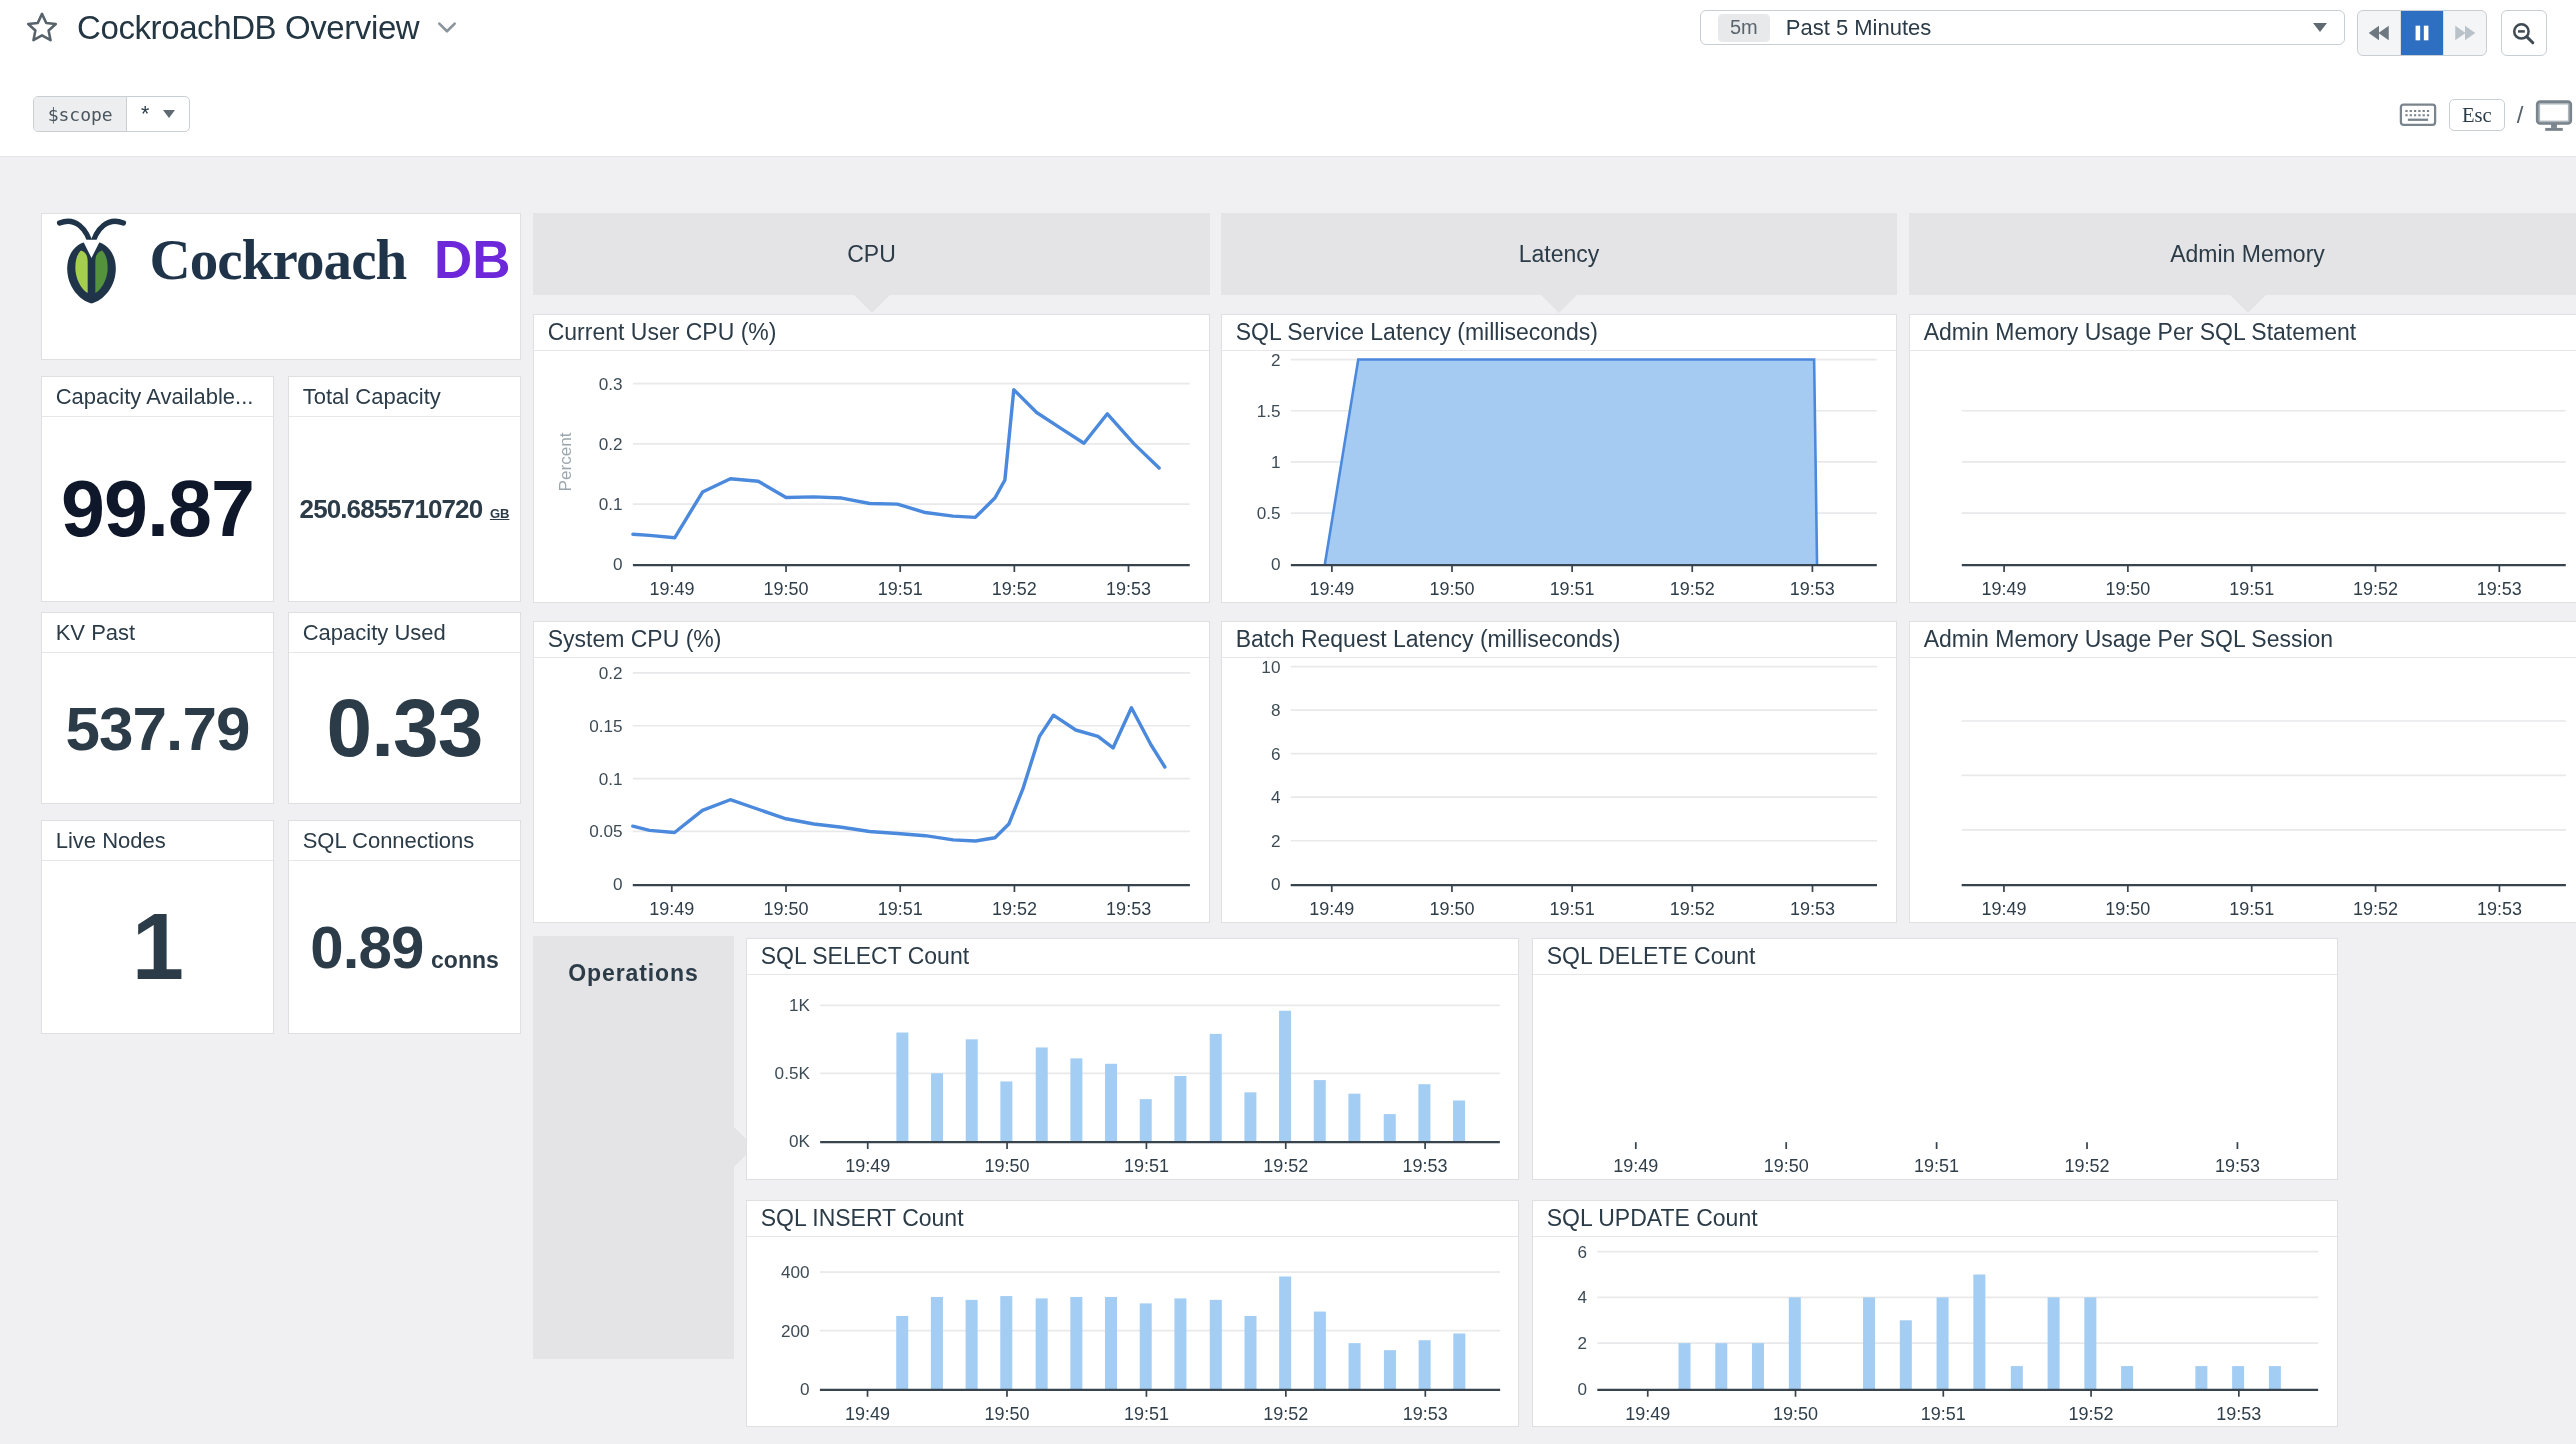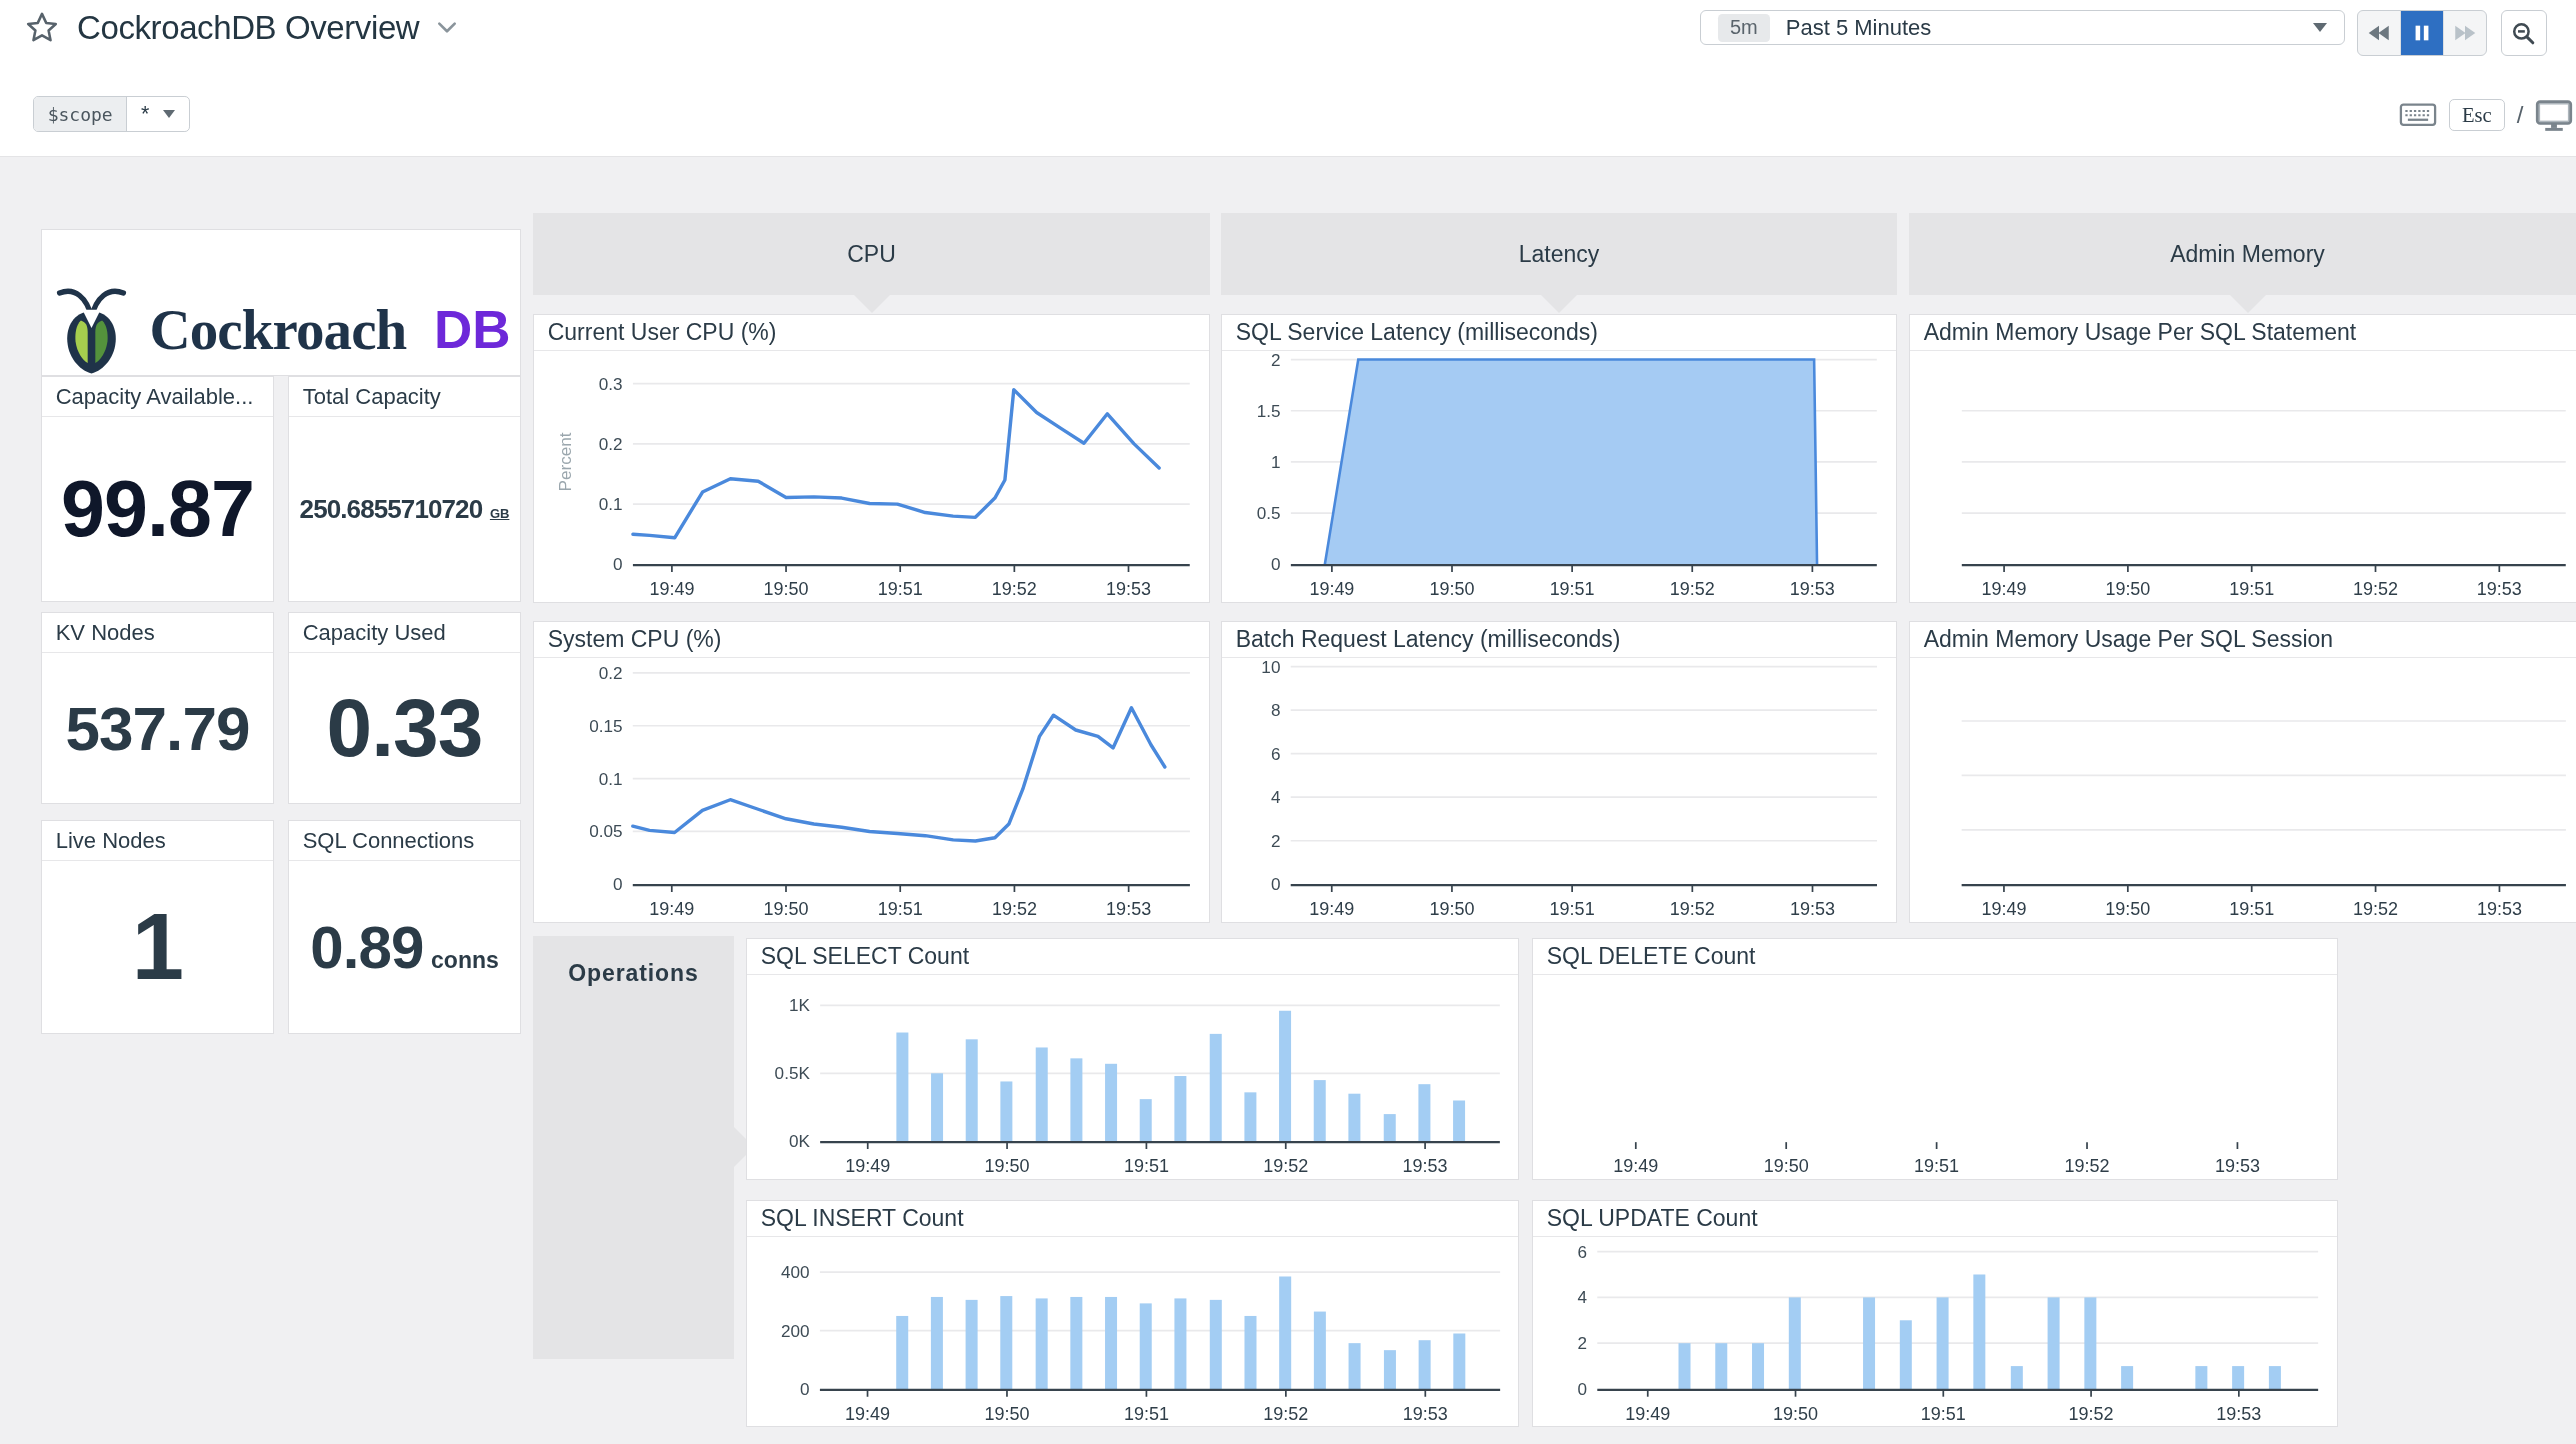--- a/index.html
+++ b/index.html
@@ -32,21 +32,21 @@
   .vwrap{display:flex;align-items:baseline;white-space:nowrap;}
   .vnum{font-weight:700;color:#2b3b47;letter-spacing:-0.9px;}
   .vnum.green{color:#0f172a;}
   .vunit{font-weight:700;color:#2b3b47;margin-left:7.7px;}
   .chart-title{height:35px;line-height:35px;padding:0 13.7px;font-size:23px;color:#2b3b47;border-bottom:0.9px solid #e7e7e9;white-space:nowrap;overflow:hidden;}
   .plot{position:absolute;left:0;right:0;top:36px;bottom:0;}
   .group-header{position:absolute;background:#e4e4e6;box-sizing:border-box;display:flex;align-items:center;justify-content:center;font-size:23px;color:#2b3b47;}
   .notch-down{position:absolute;left:50%;bottom:-18px;margin-left:-19px;width:0;height:0;border-left:19px solid transparent;border-right:19px solid transparent;border-top:19px solid #e4e4e6;}
   .group-header.vertical{align-items:flex-start;justify-content:center;padding-top:24px;font-weight:600;letter-spacing:0.9px;}
   .notch-right{position:absolute;right:-20px;top:50%;margin-top:-20.6px;width:0;height:0;border-top:20.6px solid transparent;border-bottom:20.6px solid transparent;border-left:20.6px solid #e4e4e6;}
-  .logo-card{display:flex;align-items:flex-end;justify-content:center;margin-top:16px;}
+  .logo-card{display:flex;align-items:flex-start;justify-content:center;}
   .logo-row{display:flex;align-items:center;gap:19px;}
   .logo-word{font-family:"Liberation Serif",serif;font-weight:700;font-size:57px;color:#1f3349;letter-spacing:-0.9px;}
   .logo-suffix{font-family:"Liberation Sans",sans-serif;font-weight:700;font-size:53px;color:#6d28d9;margin-left:8.6px;}
 </style>
 </head>
 <body>
 
 <div class="screen">
 
   <div class="topbar">
@@ -149,21 +149,21 @@
     <section class="card" style="left:288px;top:219px;width:233px;height:226px;">
       <div class="stat-label">Total Capacity</div>
       <div class="stat-value">
         <span class="vwrap">
             <span class="vnum" style="font-size:26px;text-align:center;">250.6855710720</span>
             <span class="vunit" style="font-size:13px;text-decoration:underline;">GB</span>
           </span>
       </div>
     </section>
     <section class="card" style="left:41px;top:455px;width:233px;height:192px;">
-      <div class="stat-label">KV Nodes</div>
+      <div class="stat-label">KV Past</div>
       <div class="stat-value">
         <span class="vwrap">
             <span class="vnum" style="font-size:62px;">537.79</span>
           </span>
       </div>
     </section>
     <section class="card" style="left:288px;top:455px;width:233px;height:192px;">
       <div class="stat-label">Capacity Used</div>
       <div class="stat-value">
         <span class="vwrap">

